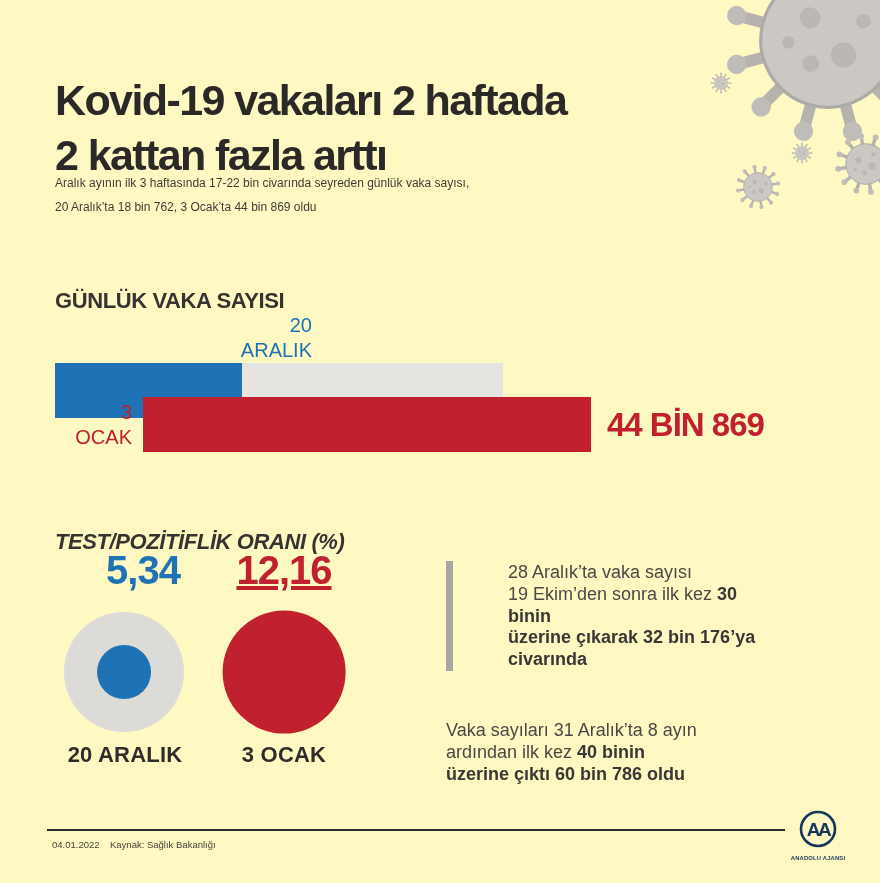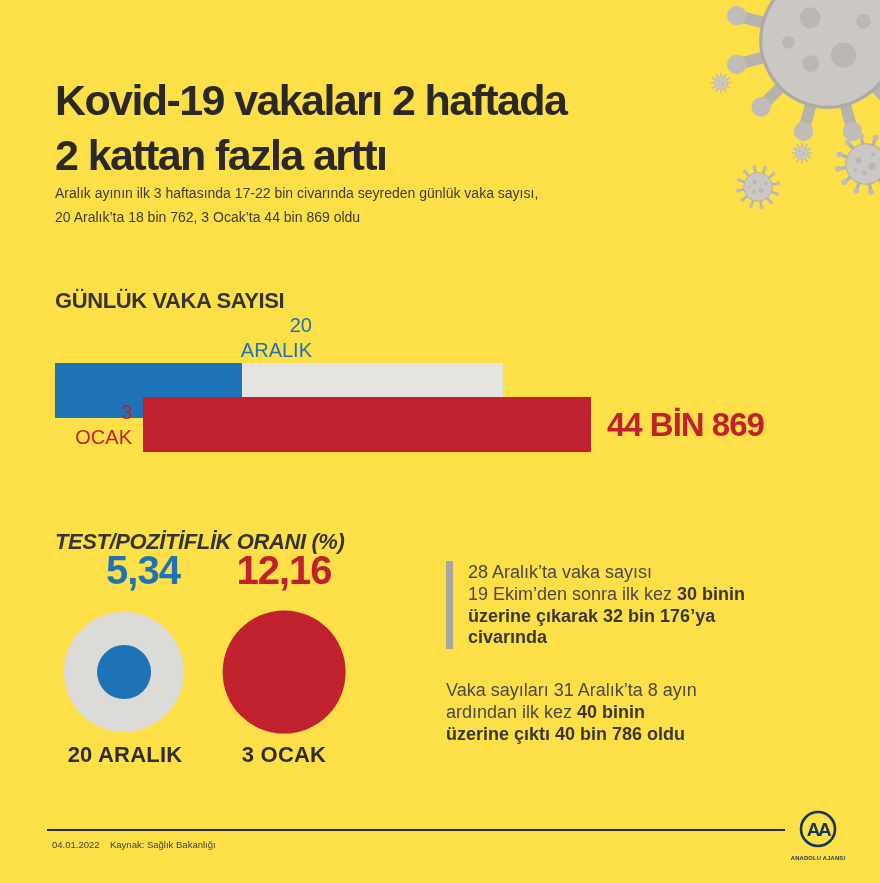--- a/index.html
+++ b/index.html
@@ -1,29 +1,29 @@
 <!DOCTYPE html>
 <html lang="tr"><head>
 <meta charset="utf-8">
 <style>
   html,body{margin:0;padding:0;background:#f2f0ed;}
   .page{
     position:relative;width:880px;height:883px;overflow:hidden;
-    background:#fde047;font-family:"Liberation Sans",sans-serif;
+    background:#fef9c3;font-family:"Liberation Sans",sans-serif;
     -webkit-font-smoothing:antialiased;
   }
   .viruses{position:absolute;top:0;left:0;width:880px;height:883px;pointer-events:none;}
   .title{
     position:absolute;left:55px;top:44px;width:720px;
     font-size:43px;font-weight:700;line-height:55px;letter-spacing:-1.6px;
     color:#2b2928;
   }
   .subtitle{
-    position:absolute;left:55px;top:168px;width:720px;
-    font-size:14px;line-height:23.5px;color:#3e3c3a;font-weight:400;
+    position:absolute;left:55px;top:160px;width:720px;
+    font-size:12px;line-height:23.5px;color:#3e3c3a;font-weight:400;
   }
   .section-title{
     position:absolute;left:55px;
     font-size:22px;font-weight:700;letter-spacing:-0.4px;color:#363433;
   }
   .bar-section-title{top:270px;}
   .pos-section-title{top:511px;font-style:italic;}
 
   .bar-row{position:absolute;left:55px;height:55px;display:flex;align-items:center;}
   .bar-row-0{top:313px;flex-direction:column;}
@@ -33,36 +33,36 @@
   .bar-row-1 .bar-label,.bar-row-1 .bar-value{color:#c1202f;}
   .bar-track{position:relative;width:448px;height:55px;background:#e6e4e1;flex:none;}
   .bar-fill{position:absolute;left:0;top:0;bottom:0;}
   .bar-value{margin-left:16px;font-size:33px;font-weight:700;letter-spacing:-1px;white-space:nowrap;}
 
   .pos-value{
     position:absolute;top:548px;width:150px;text-align:center;
     font-size:40px;font-weight:700;letter-spacing:-1px;
   }
   .pos-value-0{left:68px;color:#1e73b7;}
-  .pos-value-1{left:209px;color:#c1202f;}
+  .pos-value-1{left:209px;color:#c1202f;text-decoration:underline;}
   .reference-circle{
     position:absolute;left:64px;top:612px;width:120px;height:120px;
     border-radius:50%;background:#dcdbd8;
   }
   .bubble{position:absolute;border-radius:50%;transform:translate(-50%,-50%);}
   .bubble-0{left:124px;top:672px;}
   .bubble-1{left:284px;top:672px;}
   .pos-label{
     position:absolute;top:742px;width:150px;text-align:center;
     font-size:22px;font-weight:700;color:#2f2d2b;letter-spacing:0.2px;
   }
   .pos-label-0{left:50px;}
   .pos-label-1{left:209px;}
 
-  .note{position:absolute;left:446px;width:330px;display:flex;}
+  .note{position:absolute;left:446px;width:330px;display:flex;gap:40px;}
   .note-0{top:561px;}
   .note-1{top:679px;flex-direction:column;}
   .note-bar{width:7px;flex:none;background:#a8a6a3;margin-right:15px;}
   .note-text{font-size:18px;line-height:21.8px;color:#4b4947;padding-top:1px;}
   .note-text b{color:#3a3836;font-weight:700;}
 
   .footer-line{position:absolute;left:47px;top:829px;width:738px;height:2px;background:#2b2a29;}
   .footer-date{position:absolute;left:52px;top:839px;font-size:9.5px;color:#413f3d;}
   .footer-source{position:absolute;left:110px;top:839px;font-size:9.5px;color:#413f3d;}
   .aa-logo{position:absolute;left:789px;top:809px;width:58px;text-align:center;color:#16365c;}
@@ -163,21 +163,21 @@
       <b>üzerine çıkarak 32 bin 176’ya</b><br>
       <b>civarında</b>
     </div>
   </div>
 
   <div class="note note-1">
     <div class="note-bar"></div>
     <div class="note-text">
       <span>Vaka sayıları 31 Aralık’ta 8 ayın</span><br>
       <span>ardından ilk kez </span><b>40 binin</b><br>
-      <b>üzerine çıktı 40 bin 786 oldu</b>
+      <b>üzerine çıktı 60 bin 786 oldu</b>
     </div>
   </div>
 
   <div class="footer-line"></div>
   <div class="footer-date">04.01.2022</div>
   <div class="footer-source">Kaynak: Sağlık Bakanlığı</div>
 
   <div class="aa-logo">
     <svg width="42" height="42" viewBox="0 0 42 42" aria-hidden="true">
       <circle cx="21" cy="20" r="17" fill="none" stroke="#16365c" stroke-width="2.6"></circle>

